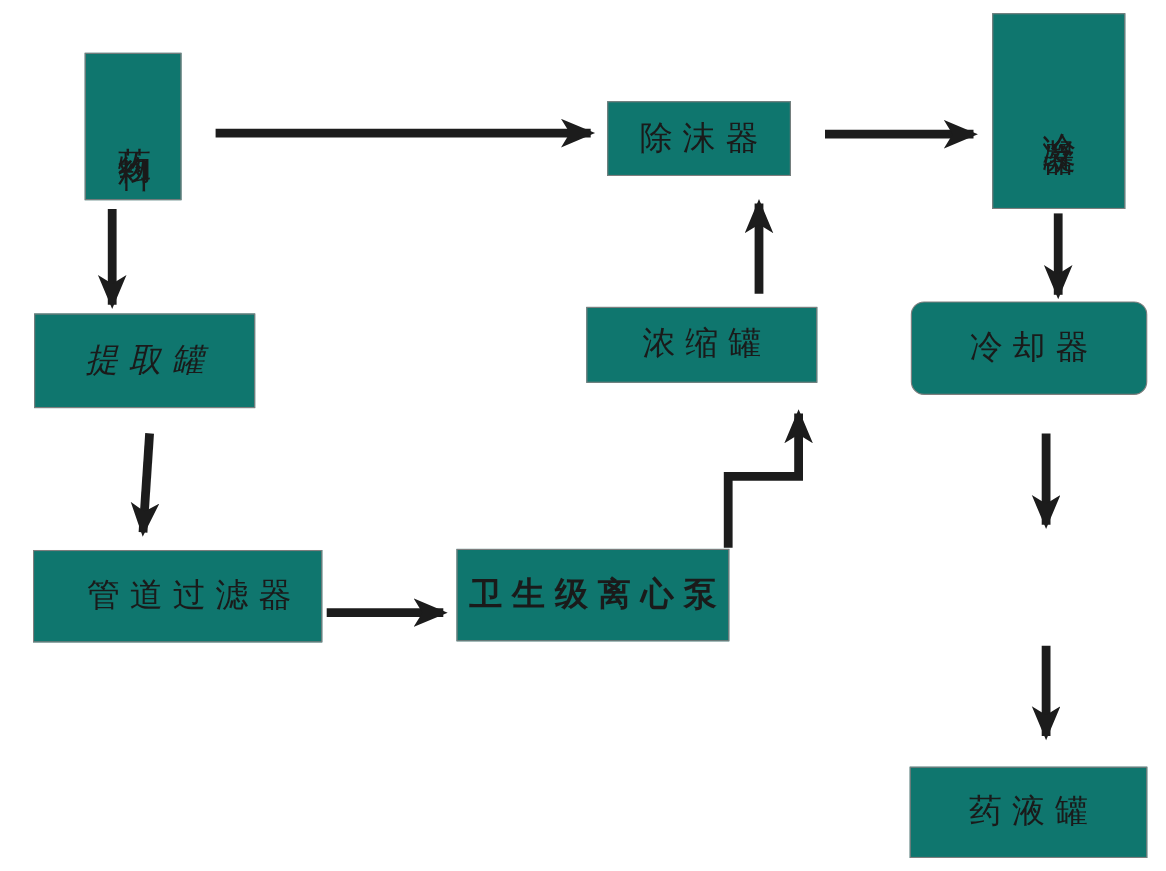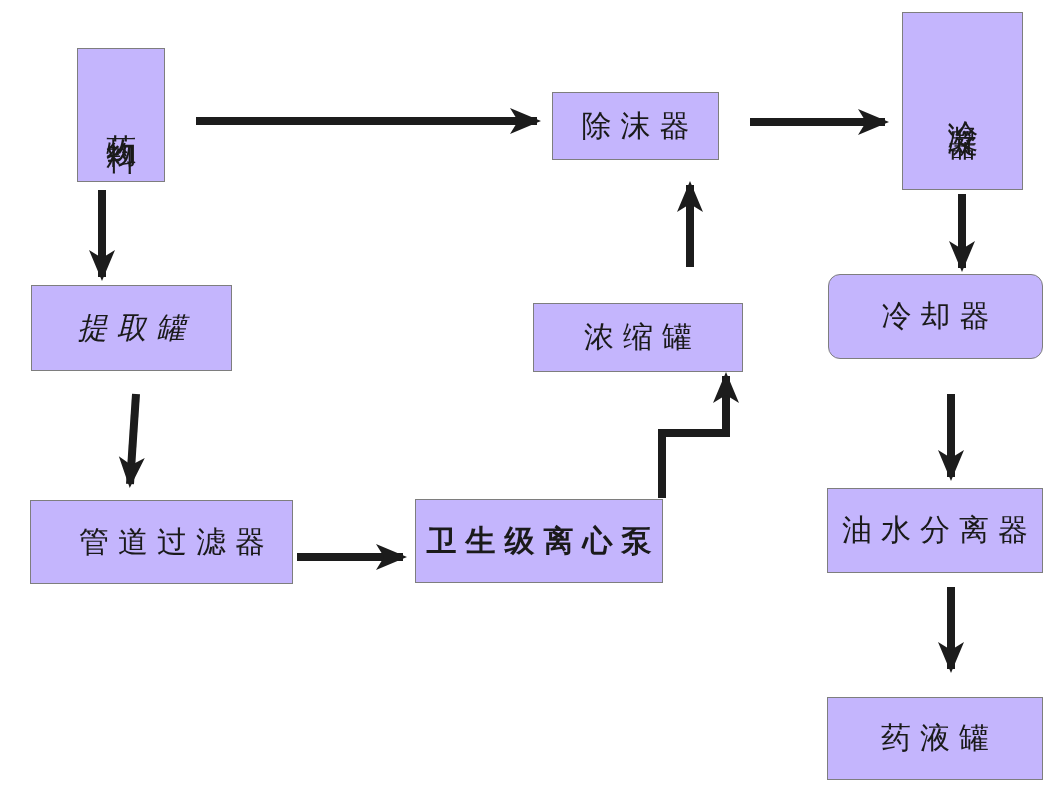--- a/index.html
+++ b/index.html
@@ -19,21 +19,21 @@
     position: absolute;
     left: 0;
     top: 0;
     width: 1060px;
     height: 792px;
   }
   .node {
     position: absolute;
     box-sizing: border-box;
     border: 1.5px solid #7e7e7e;
-    background: #c4b5fd;
+    background: #0f766e;
     color: #1a1a1a;
     display: flex;
     align-items: center;
     justify-content: center;
     font-size: 30px;
     line-height: 1.15;
   }
   .node .lbl {
     letter-spacing: 9px;
     margin-right: -9px;
@@ -45,21 +45,21 @@
     letter-spacing: 5px;
     margin-right: 0;
     margin-bottom: -5px;
     white-space: normal;
   }
   
   #n-material  { left: 77px;  top: 48px;  width: 88px;  height: 134px; }
   #n-extract   { left: 31px;  top: 285px; width: 201px; height: 86px; font-style: italic; }
   #n-filter    { left: 30px;  top: 500px; width: 263px; height: 84px; padding-left: 21px; }
   #n-pump      { left: 415px; top: 499px; width: 248px; height: 84px; font-weight: bold; }
-  #n-concentr  { left: 533px; top: 279px; width: 210px; height: 69px; margin-top: 24px; }
+  #n-concentr  { left: 533px; top: 279px; width: 210px; height: 69px; }
   #n-demister  { left: 552px; top: 92px;  width: 167px; height: 68px; }
   #n-condenser { left: 902px; top: 12px;  width: 121px; height: 178px; font-size: 31px; }
   #n-cooler    { left: 828px; top: 274px; width: 215px; height: 85px; border-radius: 12px; }
   #n-separator { left: 827px; top: 488px; width: 216px; height: 85px; }
   #n-tank      { left: 827px; top: 697px; width: 216px; height: 83px; }
 </style>
 </head>
 <body>
 
 <div class="canvas">
@@ -109,21 +109,18 @@
   </div>
 
   <div class="node vertical" id="n-condenser">
     <span class="lbl">冷凝器</span>
   </div>
 
   <div class="node" id="n-cooler">
     <span class="lbl">冷却器</span>
   </div>
 
-  <div class="node" id="n-separator">
-    <span class="lbl">油水分离器</span>
-  </div>
 
   <div class="node" id="n-tank">
     <span class="lbl">药液罐</span>
   </div>
 
 </div>
 
 </body></html>

